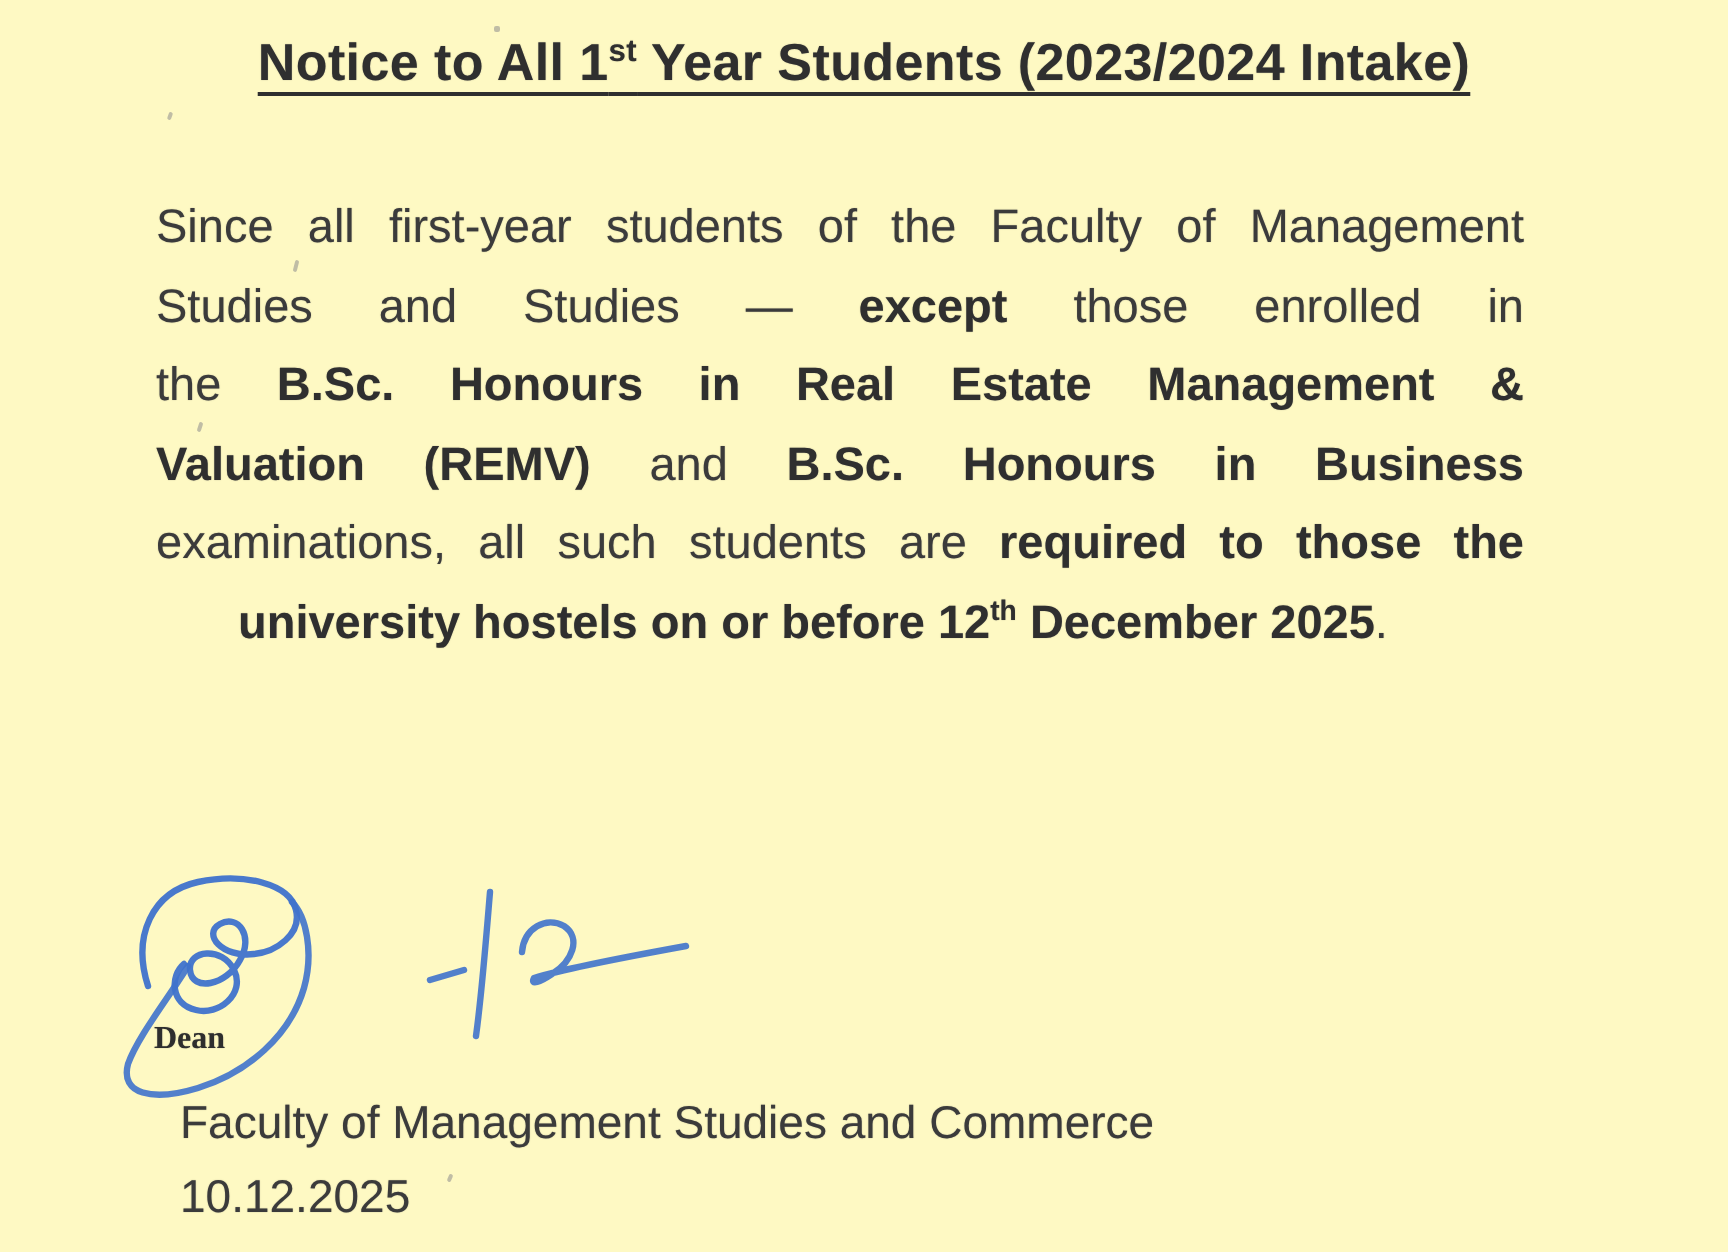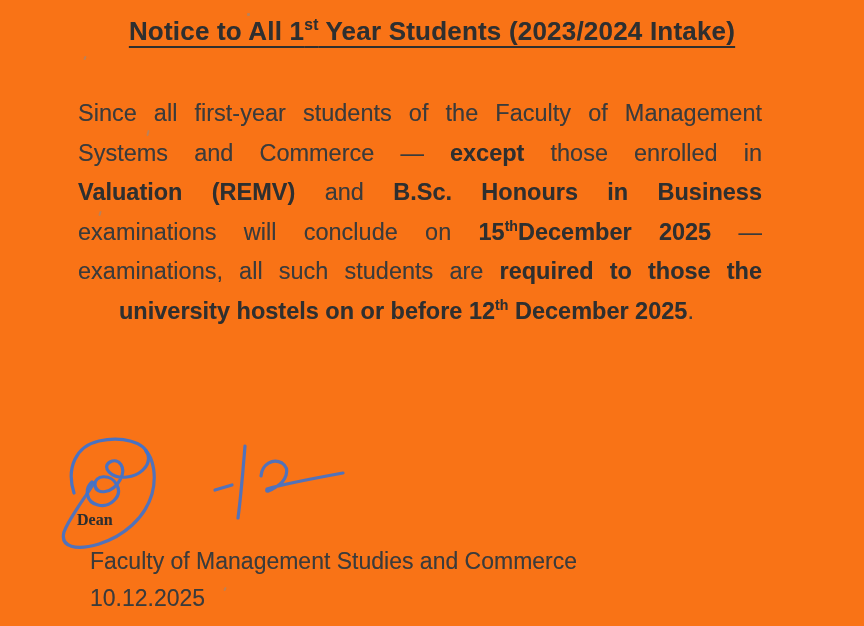--- a/index.html
+++ b/index.html
@@ -1,19 +1,19 @@
 <!DOCTYPE html>
 <html><head>
 <meta charset="utf-8">
 <style>
   html,body{margin:0;padding:0;background:#e8e8e8;}
   .page{
     position:relative;
     width:864px;height:626px;
-    background:#f97316;
+    background:#fef9c3;
     font-family:"Liberation Sans", sans-serif;
     color:#3b3b3b;
     overflow:hidden;
     text-shadow:0 0 0.6px rgba(70,70,70,.45);
   }
   .title{
     position:absolute;left:0;top:16px;width:100%;
     text-align:center;
     font-size:26px;font-weight:700;color:#2f2f2f;
     letter-spacing:.2px;
@@ -54,23 +54,23 @@
 <body>
 
 <div class="page">
 
   <div class="title">
     <span class="underline"><span class="b">Notice to All 1</span><sup class="b">st</sup><span class="b"> Year Students (2023/2024 Intake)</span></span>
   </div>
 
   <div class="body-text">
     <div class="line"><span>Since all first-year students of the Faculty of Management</span></div>
-    <div class="line"><span>Systems and Commerce — </span><span class="b">except</span><span> those enrolled in</span></div>
+    <div class="line"><span>Studies and Studies — </span><span class="b">except</span><span> those enrolled in</span></div>
+    <div class="line"><span>the </span><span class="b">B.Sc. Honours in Real Estate Management &amp;</span></div>
     <div class="line"><span class="b">Valuation (REMV)</span><span> and </span><span class="b">B.Sc. Honours in Business</span></div>
-    <div class="line"><span>examinations will conclude on </span><span class="b">15</span><sup class="b">th</sup><span class="b">December 2025</span><span> —</span></div>
     <div class="line"><span>examinations, all such students are </span><span class="b">required to those the</span></div>
     <div class="line last"><span class="b">university hostels on or before 12</span><sup class="b">th</sup><span class="b"> December 2025</span><span>.</span></div>
   </div>
 
   <div class="signature-wrap">
     <svg width="300" height="118" viewBox="0 0 300 118">
       <g fill="none" stroke-width="3.2" stroke-linecap="round" stroke-linejoin="round" stroke="#3f72cc">
 
         <path d="M 22 57 C 14 32, 24 10, 47 5 C 70 0, 93 6, 96 19
                  C 99 31, 86 40, 75 41 C 59 43, 49 31, 58 26

